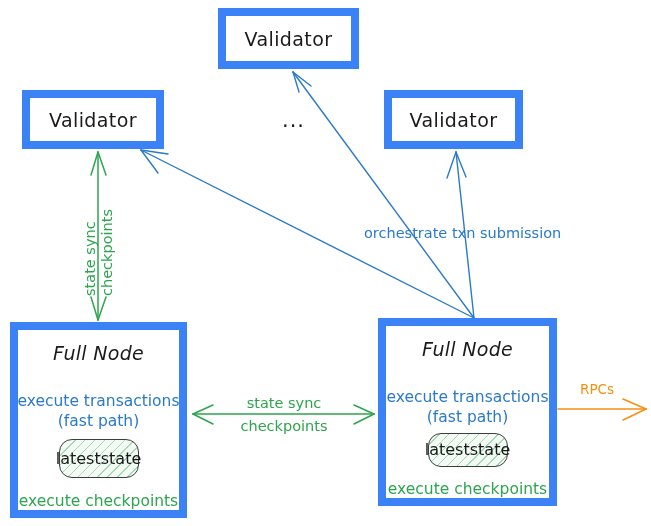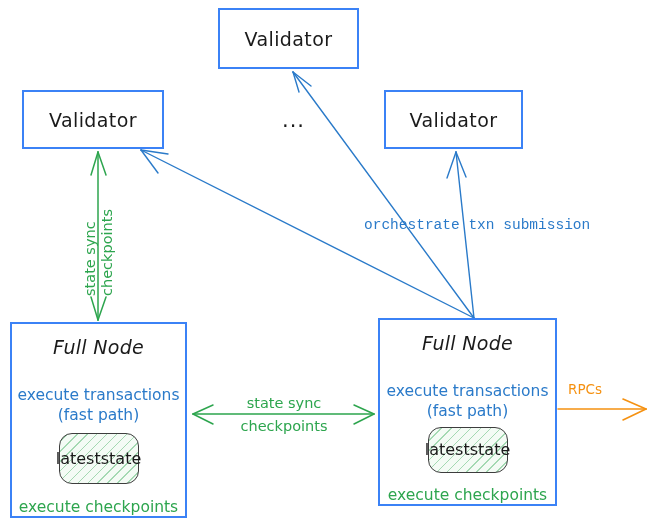--- a/index.html
+++ b/index.html
@@ -21,21 +21,21 @@
     position: absolute;
     left: 0; top: 0;
     width: 651px; height: 526px;
     overflow: visible;
   }
 
   
   .box {
     position: absolute;
     background: #ffffff;
-    border: 2px solid #3b82f6;
+    border: 8px solid #3b82f6;
     z-index: 3;
   }
   .validator-box {
     display: flex;
     align-items: center;
     justify-content: center;
   }
   .validator-label {
     font-size: 19px;
     color: #1a1a1a;
@@ -210,20 +210,20 @@
       <span>state</span>
     </div>
     <div class="fn-green" style="margin-top:13px;">execute checkpoints</div>
   </div>
 
   <div class="vert-wrap" style="left:82px; top:186px; height:110px;">
     <span class="vert-text">state sync</span>
     <span class="vert-text">checkpoints</span>
   </div>
 
-  <div class="edge-label lbl-blue" style="left:364px; top:217px;font-family:Liberation Mono, monospace;">orchestrate txn submission</div>
+  <div class="edge-label lbl-blue" style="left:364px; top:225px;">orchestrate txn submission</div>
 
   <div class="edge-label lbl-green lbl-center" style="left:229px; top:394px; width:110px;">state sync</div>
   <div class="edge-label lbl-green lbl-center" style="left:224px; top:417px; width:120px;">checkpoints</div>
 
-  <div class="edge-label lbl-orange" style="left:568px; top:381px;">RPCs</div>
+  <div class="edge-label lbl-orange" style="left:580px; top:381px;">RPCs</div>
 
 </div>
 
 </body></html>

